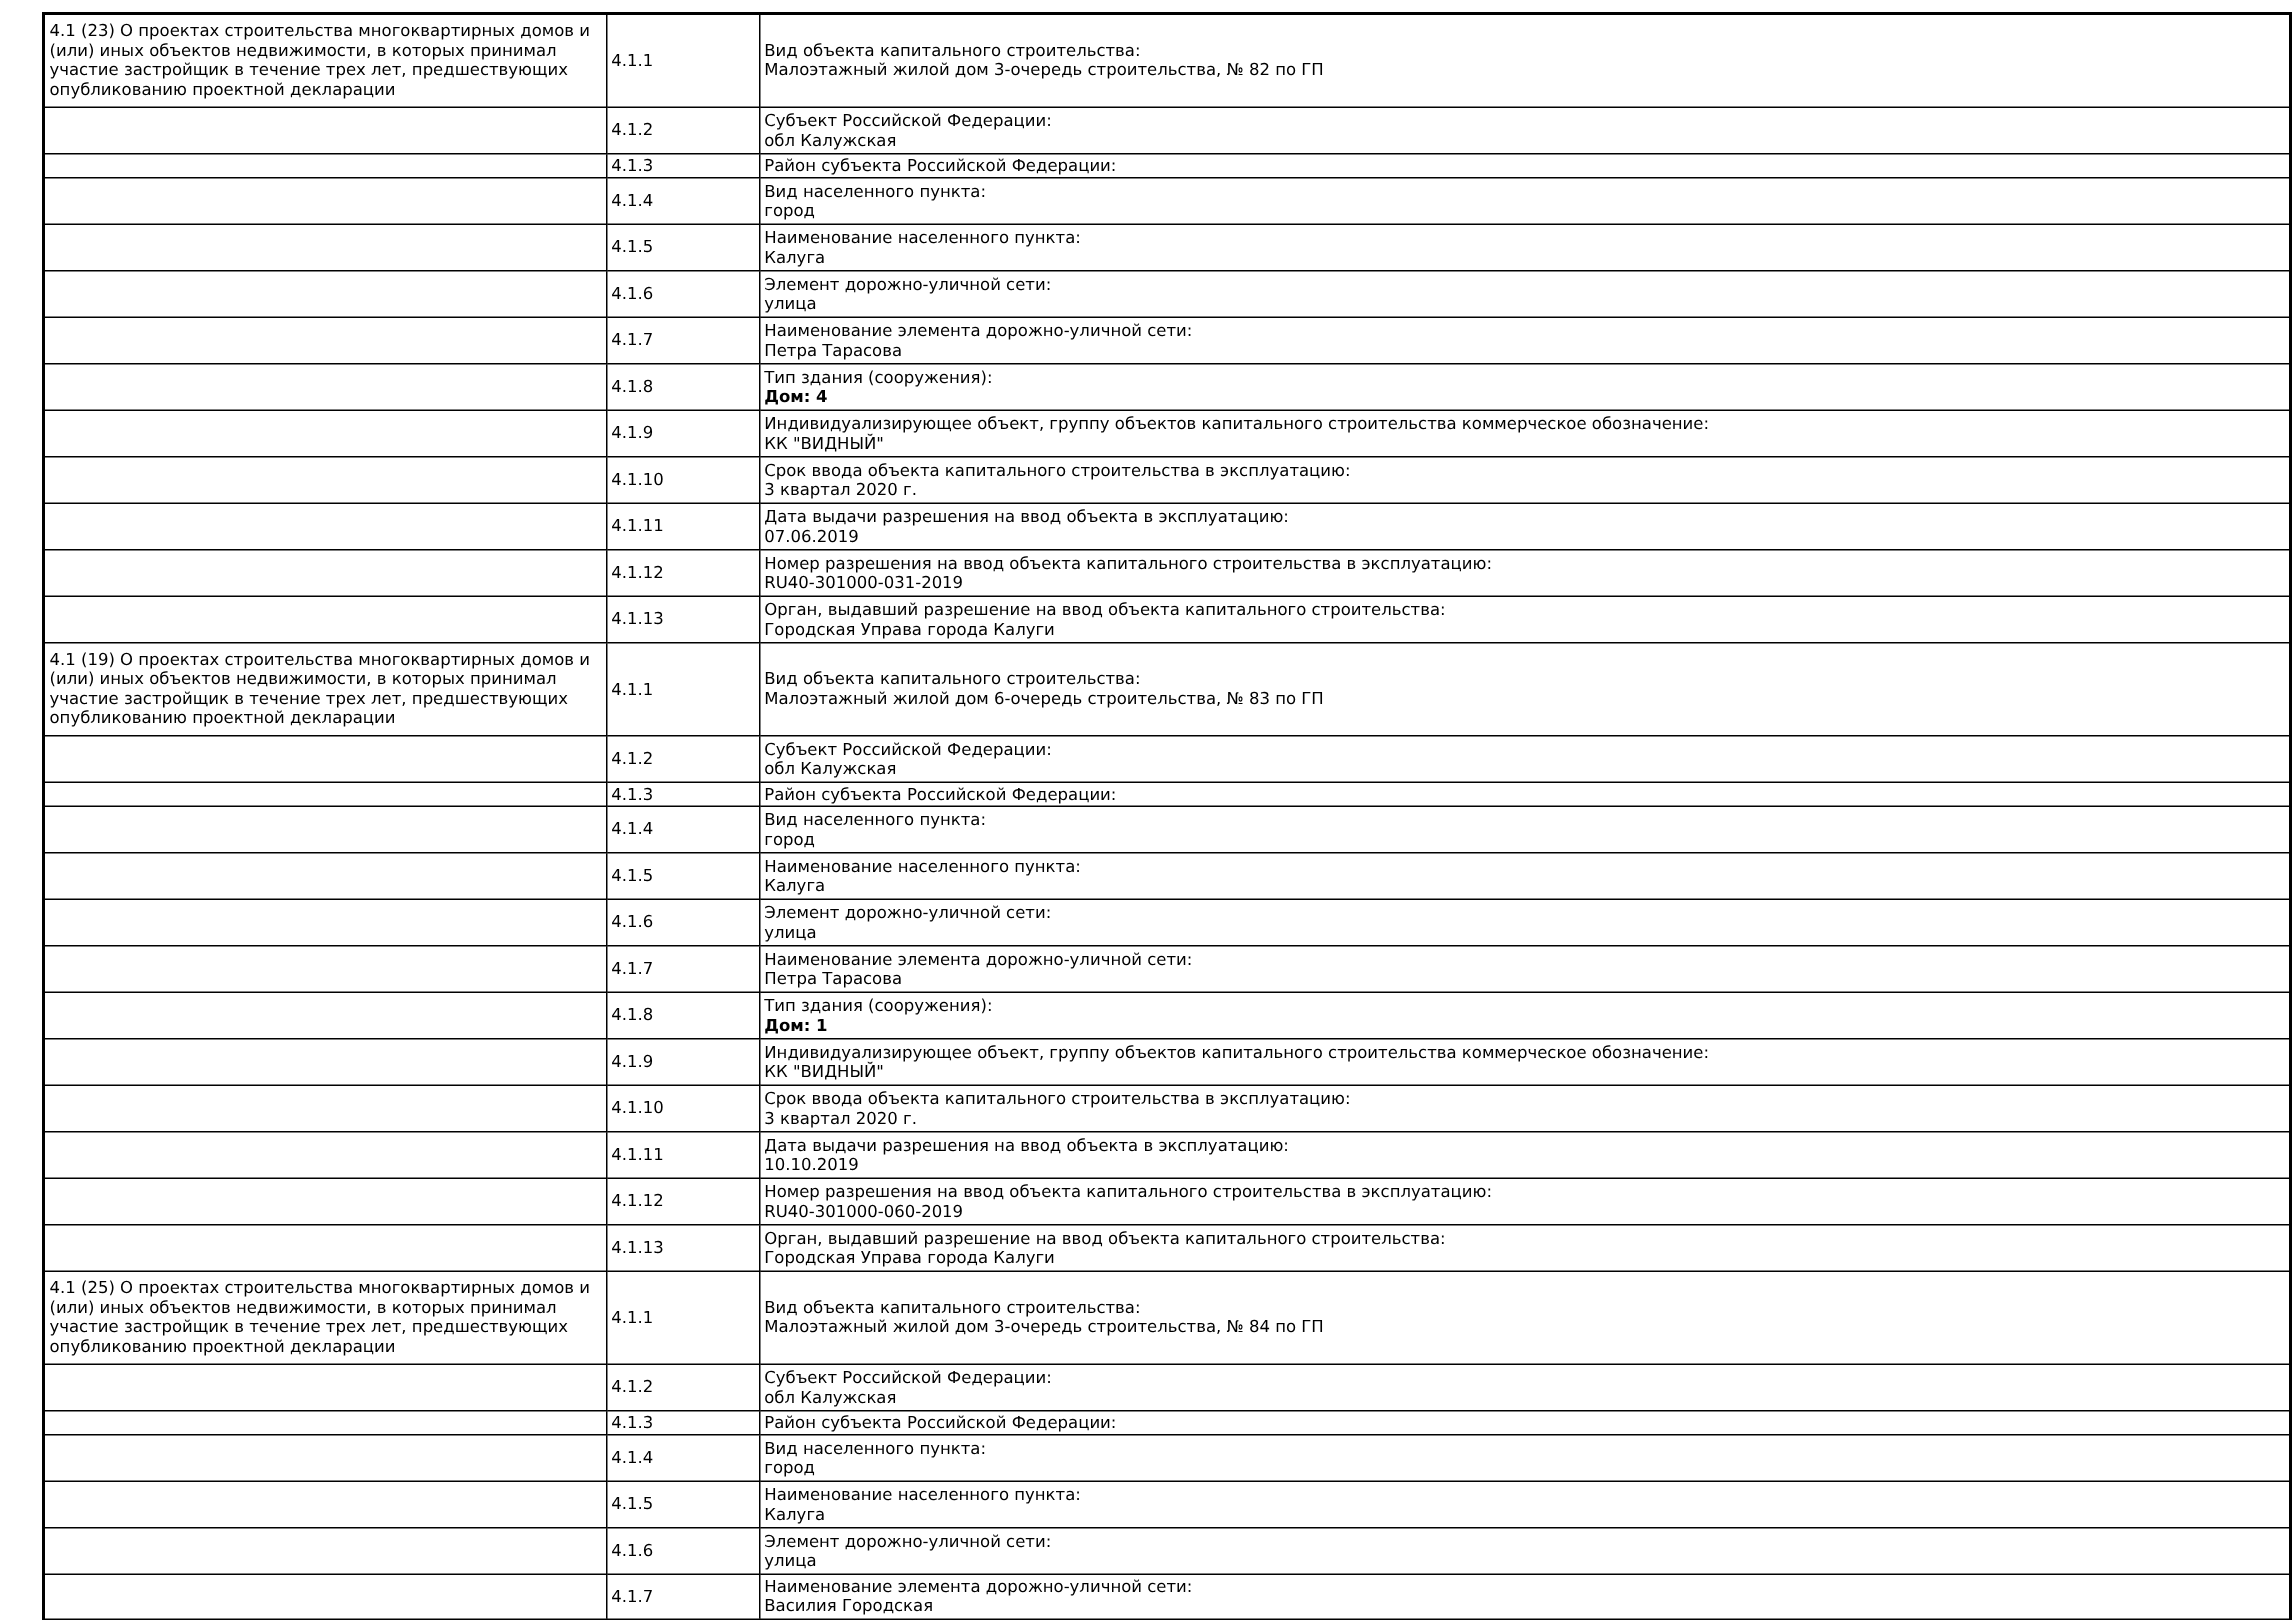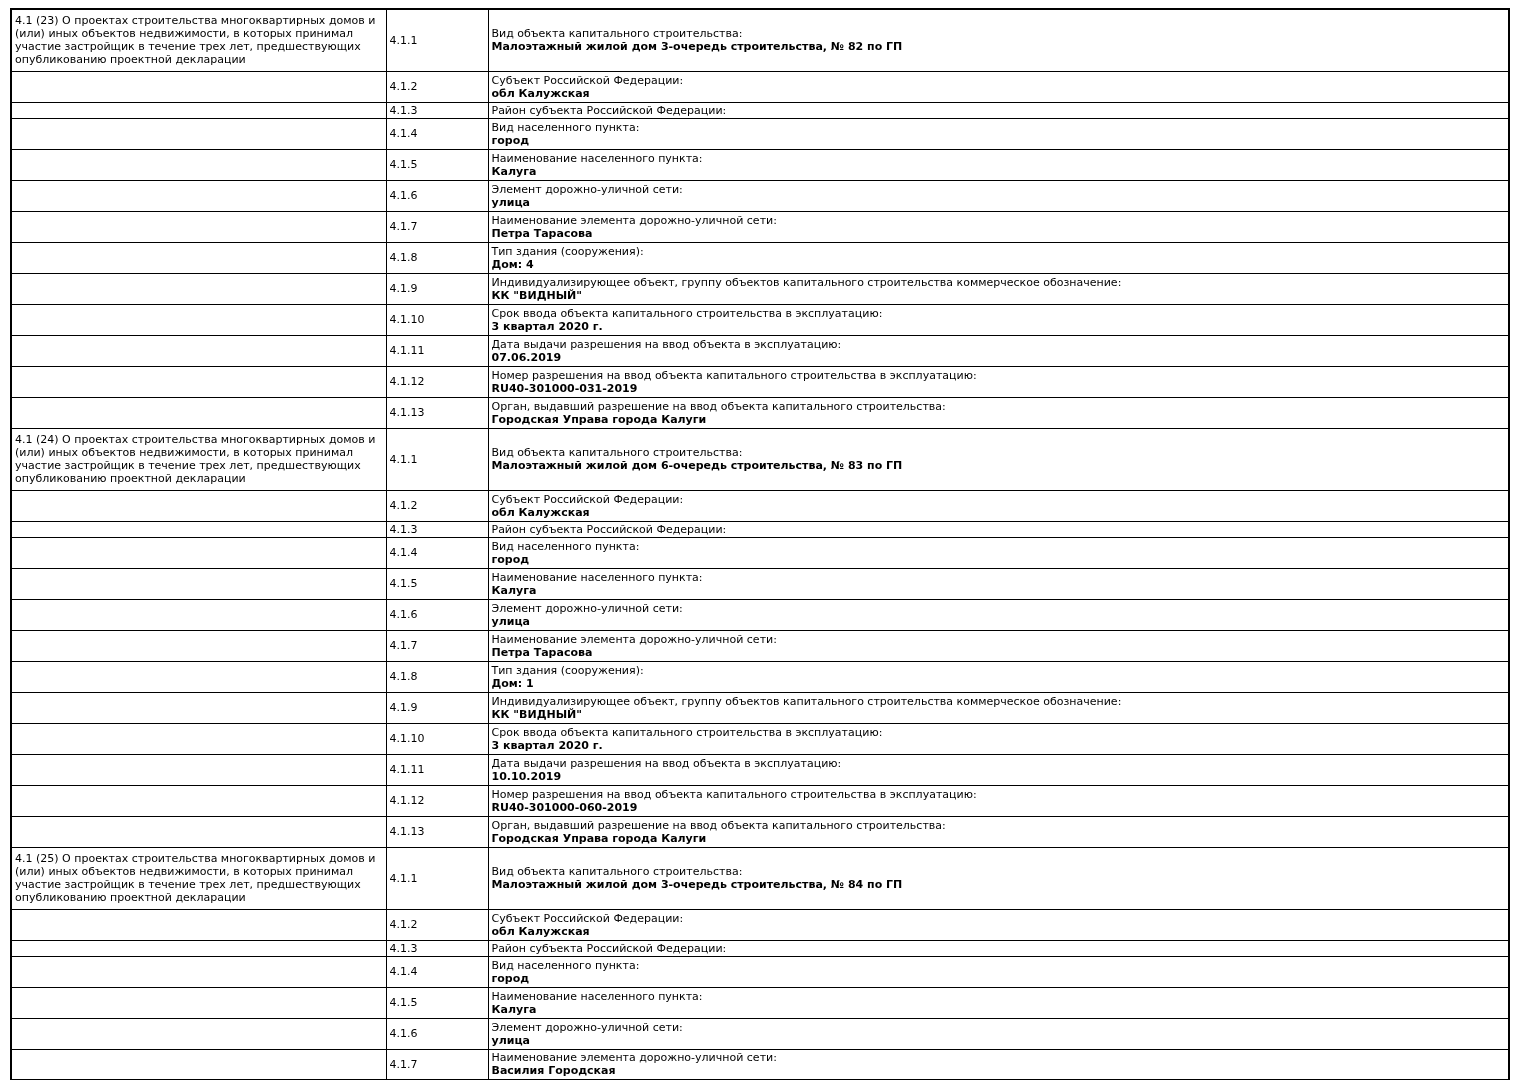--- a/index.html
+++ b/index.html
@@ -4,21 +4,21 @@
 <style>
   html, body {
     margin: 0;
     padding: 0;
     background: #ffffff;
   }
   .page {
     width: 1529px;
     height: 1080px;
     box-sizing: border-box;
-    padding: 8px 10px;
+    padding: 8px 28px;
     background: #ffffff;
     font-family: "DejaVu Sans", "Liberation Sans", sans-serif;
     overflow: hidden;
   }
   table.decl-table {
     border-collapse: collapse;
     table-layout: fixed;
     width: 1500px;
     border: 2px solid #000000;
   }
@@ -32,21 +32,21 @@
     overflow: hidden;
     word-wrap: break-word;
   }
   td.col-desc {
     vertical-align: top;
   }
   tr.row-section-start { height: 62px; }
   tr.row-std           { height: 31px; }
   tr.row-single        { height: 16px; margin-top: 45px; }
   .field-label { font-weight: normal; }
-  .field-value { font-weight: bold; }
+  .field-value { font-weight: normal; }
   .field-value.regular { font-weight: bold; }
 </style>
 </head>
 <body>
 
 <div class="page">
   <table class="decl-table">
     <colgroup>
       <col style="width:375px">
       <col style="width:102px">
@@ -150,21 +150,21 @@
         </tr>
         <tr class="row-std">
           <td class="col-desc"></td>
           <td class="col-num">4.1.13</td>
           <td class="col-content">
             <div class="field-label">Орган, выдавший разрешение на ввод объекта капитального строительства:</div>
             <div class="field-value">Городская Управа города Калуги</div>
           </td>
         </tr>
         <tr class="row-section-start">
-          <td class="col-desc">4.1 (24) О проектах строительства многоквартирных домов и (или) иных объектов недвижимости, в которых принимал участие застройщик в течение трех лет, предшествующих опубликованию проектной декларации</td>
+          <td class="col-desc">4.1 (19) О проектах строительства многоквартирных домов и (или) иных объектов недвижимости, в которых принимал участие застройщик в течение трех лет, предшествующих опубликованию проектной декларации</td>
           <td class="col-num">4.1.1</td>
           <td class="col-content">
             <div class="field-label">Вид объекта капитального строительства:</div>
             <div class="field-value">Малоэтажный жилой дом 6-очередь строительства, № 83 по ГП</div>
           </td>
         </tr>
         <tr class="row-std">
           <td class="col-desc"></td>
           <td class="col-num">4.1.2</td>
           <td class="col-content">

